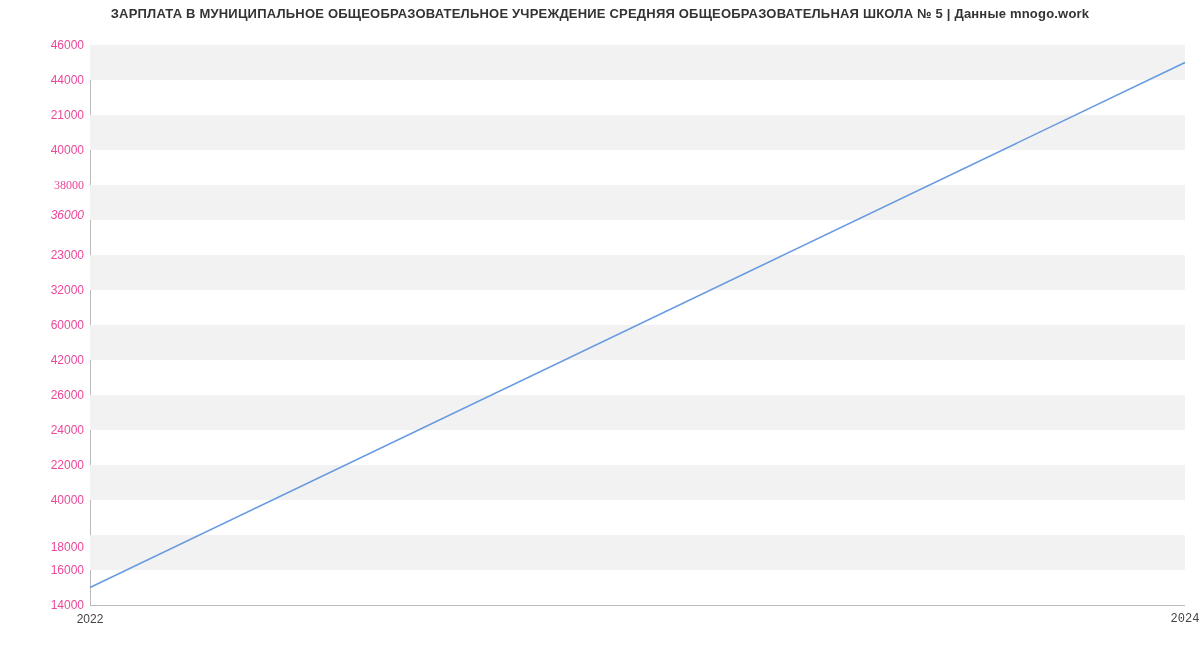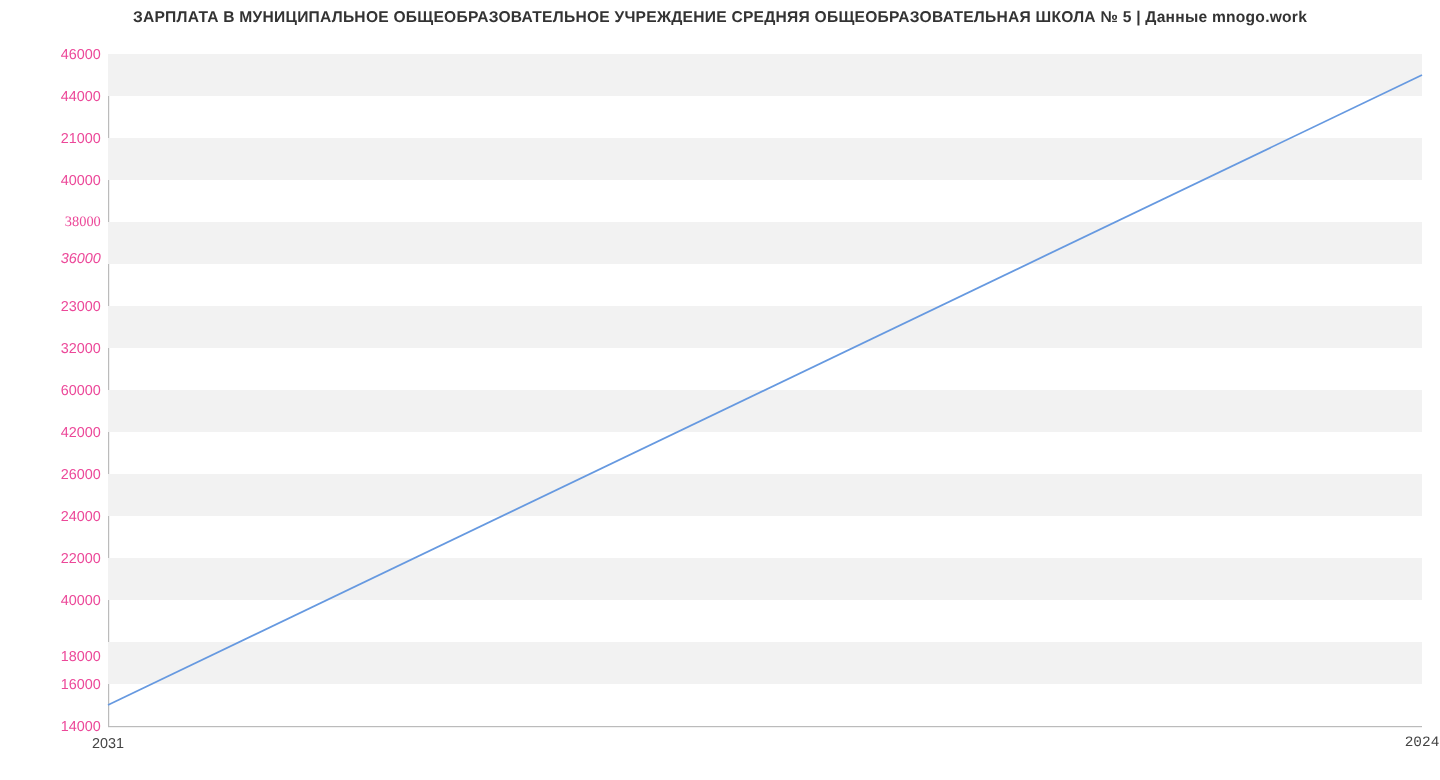--- a/index.html
+++ b/index.html
@@ -95,21 +95,21 @@
       <div class="ytick" style="top: 255px;">23000</div>
       <div class="ytick" style="top: 215px; font-style: italic;">36000</div>
       <div class="ytick" style="top: 185px; font-family: Liberation Serif, serif;">38000</div>
       <div class="ytick" style="top: 150px;">40000</div>
       <div class="ytick" style="top: 115px;">21000</div>
       <div class="ytick" style="top: 80px;">44000</div>
       <div class="ytick" style="top: 45px;">46000</div>
     </div>
 
   <div id="xticks">
-      <div class="xtick" style="left: 90px;">2031</div>
+      <div class="xtick" style="left: 90px;">2022</div>
       <div class="xtick" style="left: 1185px; font-family: Liberation Mono, monospace;">2024</div>
     </div>
 
   <div class="axis-line" id="yaxis-line" style="left: 90px; top: 45px; width: 1px; height: 560px;"></div>
   <div class="axis-line" id="xaxis-line" style="left: 90px; top: 605px; width: 1095px; height: 1px;"></div>
 
   <div class="plot">
     <div id="bands">
         <div class="band" style="top: 490px; height: 35px;"></div>
         <div class="band" style="top: 420px; height: 35px;"></div>

